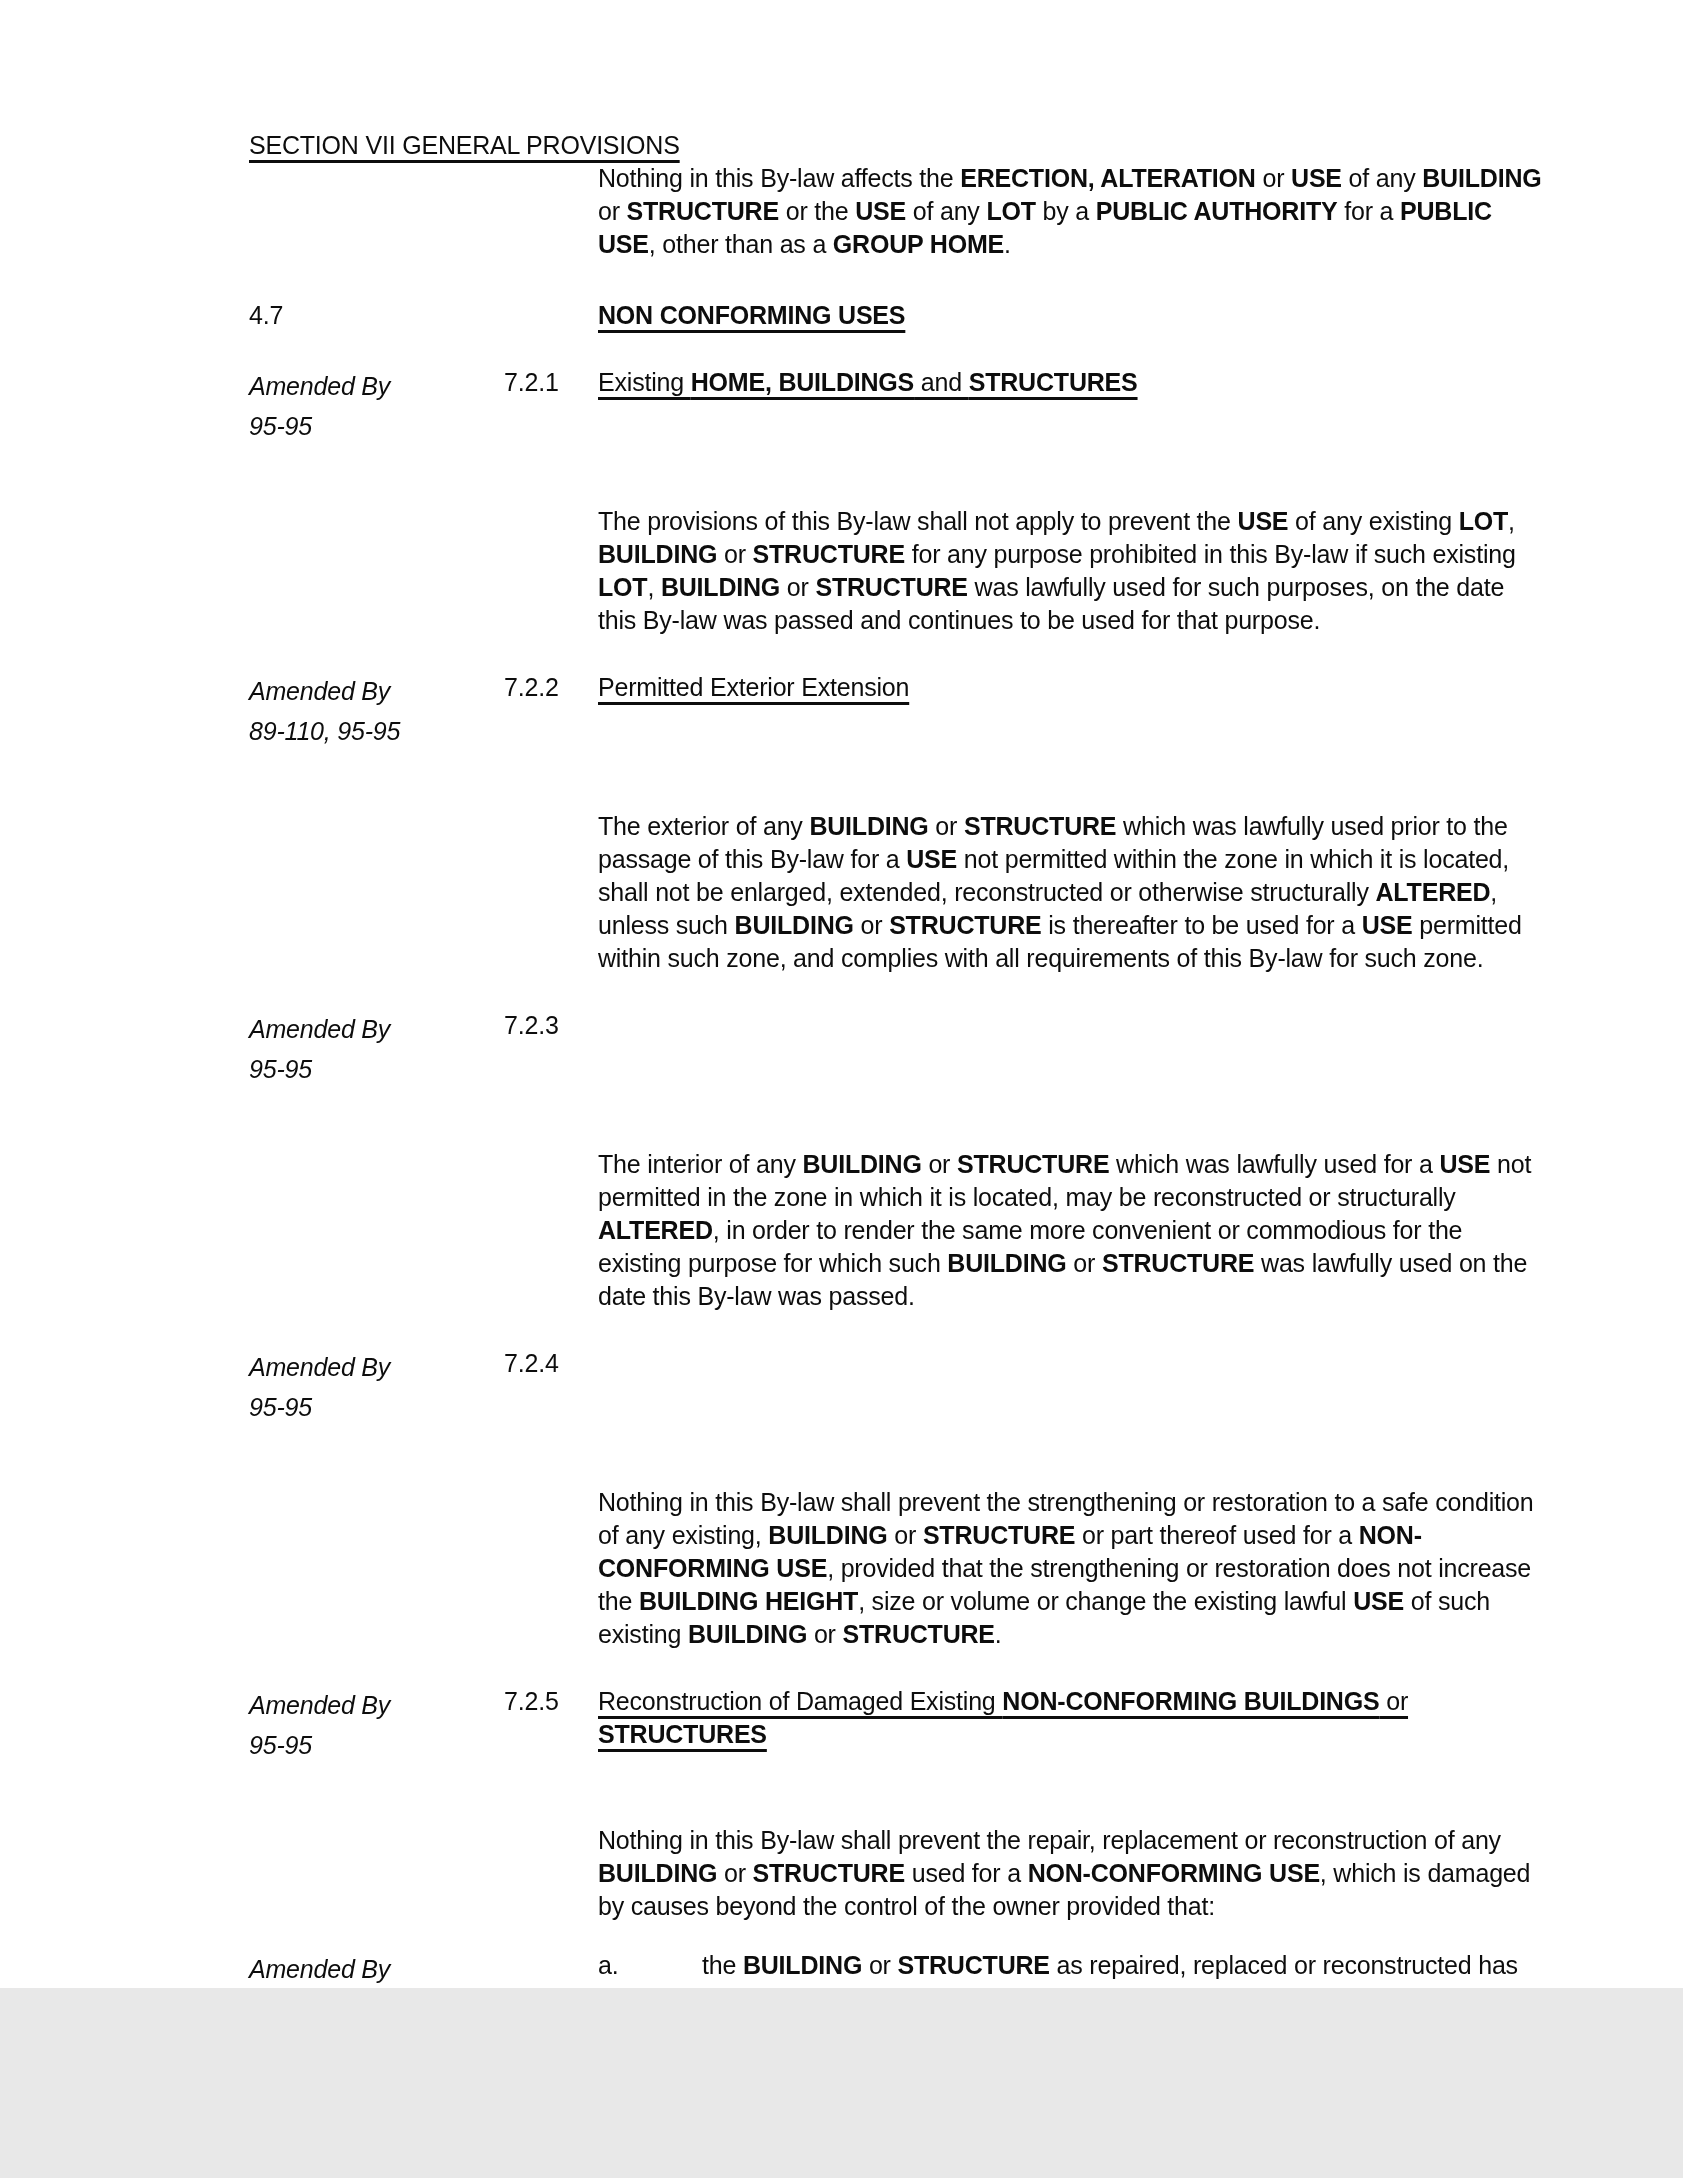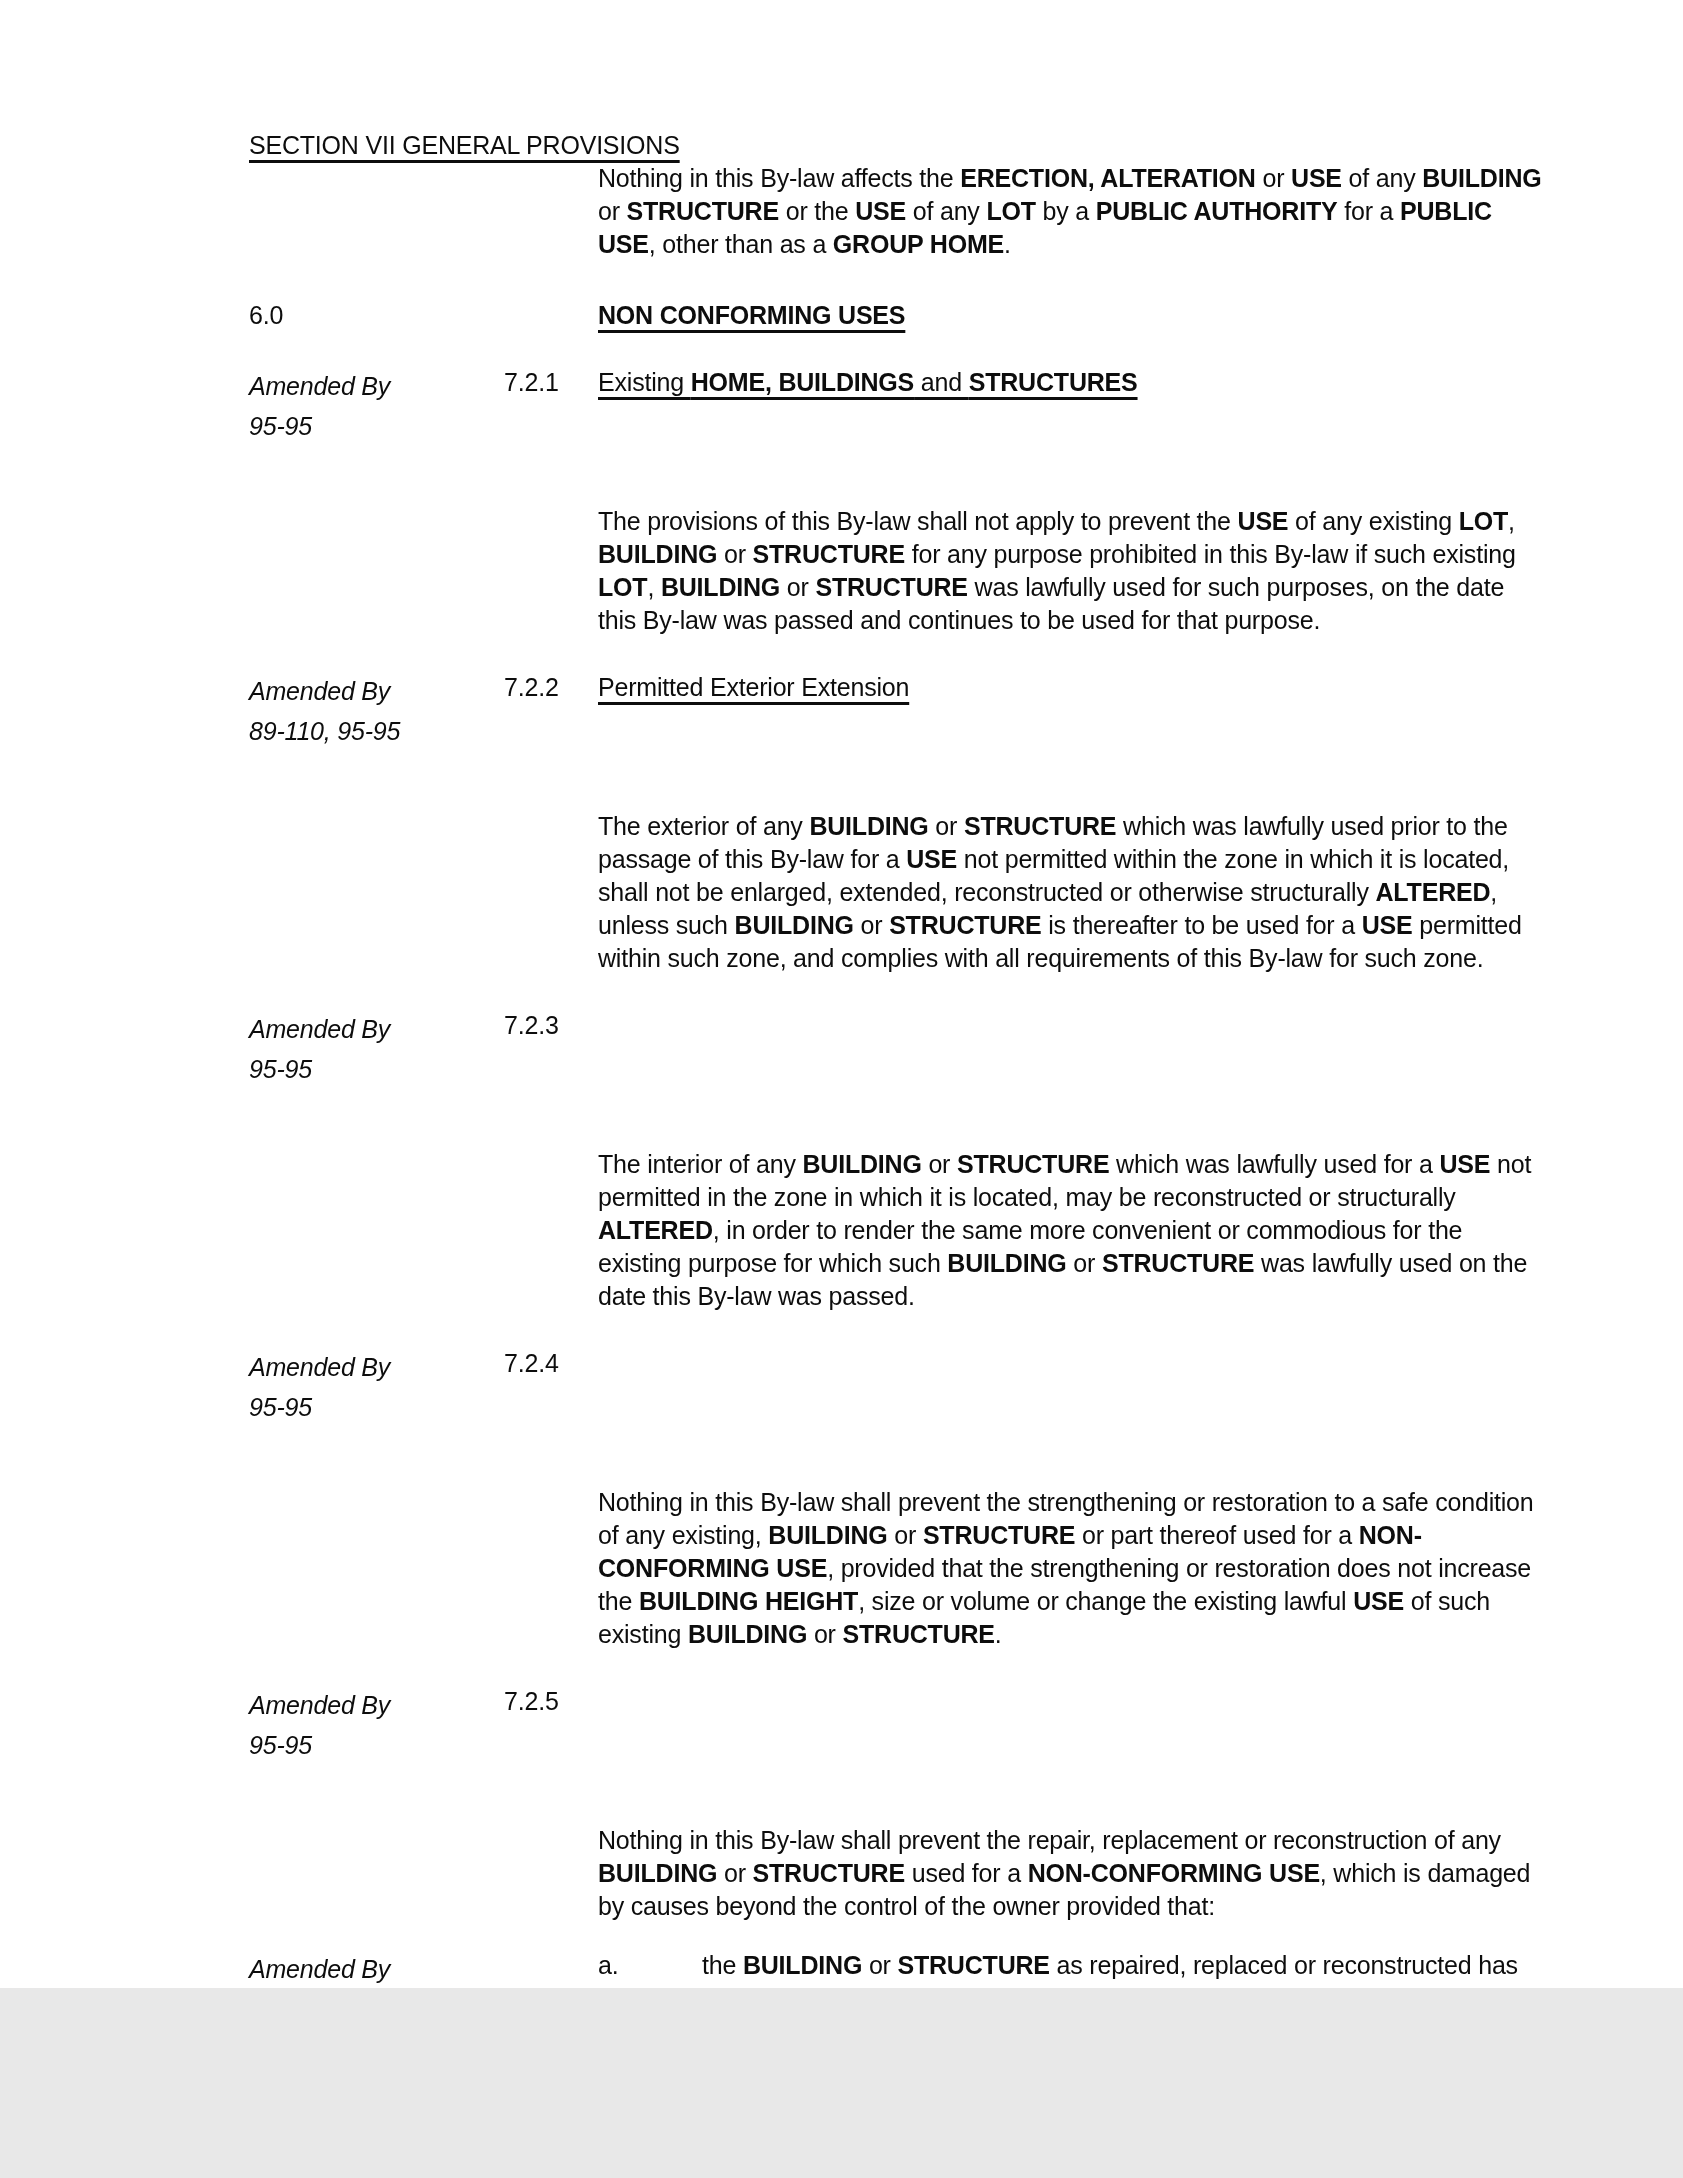--- a/index.html
+++ b/index.html
@@ -61,21 +61,21 @@
     <div class="doc-title"><span class="u">SECTION VII GENERAL PROVISIONS</span></div>
     <div id="sections">
         <div class="row block-row para-row">
           <div class="c1"></div>
           <div class="c2"></div>
           <div class="c3">
             <p class="para"><span>Nothing in this By-law affects the </span><b>ERECTION, ALTERATION</b><span> or </span><b>USE</b><span> of any </span><b>BUILDING</b><span> or </span><b>STRUCTURE</b><span> or the </span><b>USE</b><span> of any </span><b>LOT</b><span> by a </span><b>PUBLIC AUTHORITY</b><span> for a </span><b>PUBLIC USE</b><span>, other than as a </span><b>GROUP HOME</b><span>.</span></p>
           </div>
         </div>
         <div class="row section-row level1">
-          <div class="c1"><span class="sec-num">6.0</span></div>
+          <div class="c1"><span class="sec-num">4.7</span></div>
           <div class="c2"></div>
           <div class="c3"><span class="heading u hb"><span>NON CONFORMING USES</span></span></div>
         </div>
         <div class="row section-row level2">
           <div class="c1">
             <div class="margin-note">
               <div>Amended By</div>
               <div>95-95</div>
             </div>
           </div>
@@ -139,20 +139,21 @@
           </div>
         </div>
         <div class="row section-row level2">
           <div class="c1">
             <div class="margin-note">
               <div>Amended By</div>
               <div>95-95</div>
             </div>
           </div>
           <div class="c2"><span class="sec-num">7.2.5</span></div>
+          <div class="c3"><span class="heading u"><span>Reconstruction of Damaged Existing </span><b>NON-CONFORMING BUILDINGS</b><span> or</span><br><b>STRUCTURES</b></span></div>
         </div>
         <div class="row block-row para-row gap-lg">
           <div class="c1"></div>
           <div class="c2"></div>
           <div class="c3">
             <p class="para"><span>Nothing in this By-law shall prevent the repair, replacement or reconstruction of any </span><b>BUILDING</b><span> or </span><b>STRUCTURE</b><span> used for a </span><b>NON-CONFORMING USE</b><span>, which is damaged by causes beyond the control of the owner provided that:</span></p>
           </div>
         </div>
         <div class="row block-row item-row">
           <div class="c1">

